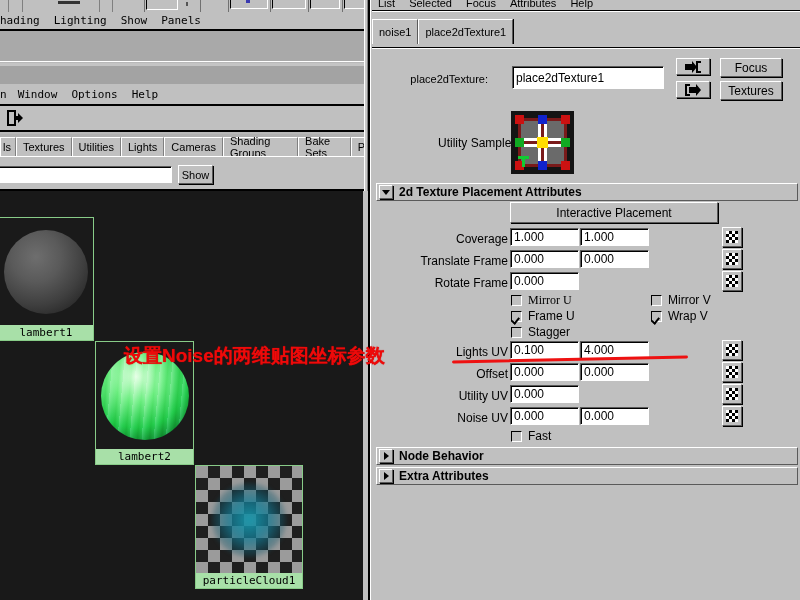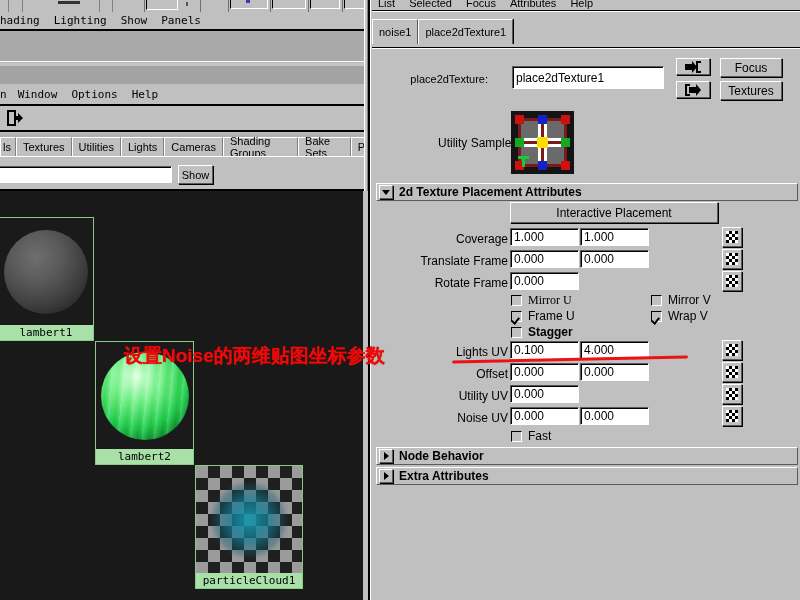--- a/index.html
+++ b/index.html
@@ -490,21 +490,21 @@
   <div class="abs cbrow" style="left:511px;top:309px;">
     <div class="cbox on"></div>
     <div class="lbl" style="font-size:12px;">Frame U</div>
   </div>
   <div class="abs cbrow" style="left:651px;top:309px;">
     <div class="cbox on"></div>
     <div class="lbl" style="font-size:12px;">Wrap V</div>
   </div>
   <div class="abs cbrow" style="left:511px;top:325px;">
     <div class="cbox"></div>
-    <div class="lbl" style="font-size:12px;font-weight:bold;">Stagger</div>
+    <div class="lbl" style="font-size:12px;">Stagger</div>
   </div>
 
   <div class="abs lbl" style="left:400px;top:345px;width:108px;text-align:right;font-size:12px;">Lights UV</div>
   <div class="abs field" style="left:510px;top:341px;width:69px;height:18px;font-size:12px;">0.100</div>
   <div class="abs field" style="left:580px;top:341px;width:69px;height:18px;font-size:12px;">4.000</div>
   <div class="abs mapbtn" style="left:722px;top:340px;">
       <div class="checker"></div>
     </div>
 
   <div class="abs lbl" style="left:400px;top:367px;width:108px;text-align:right;font-size:12px;">Offset</div>

